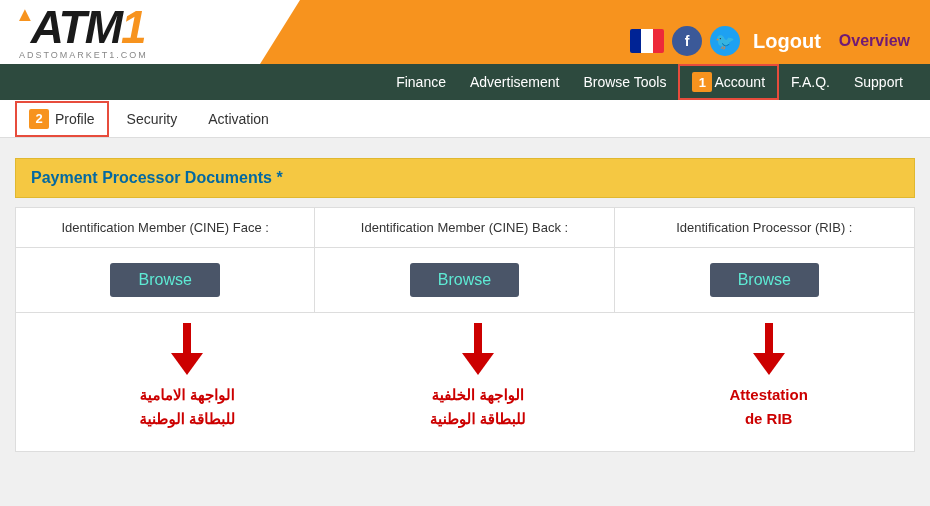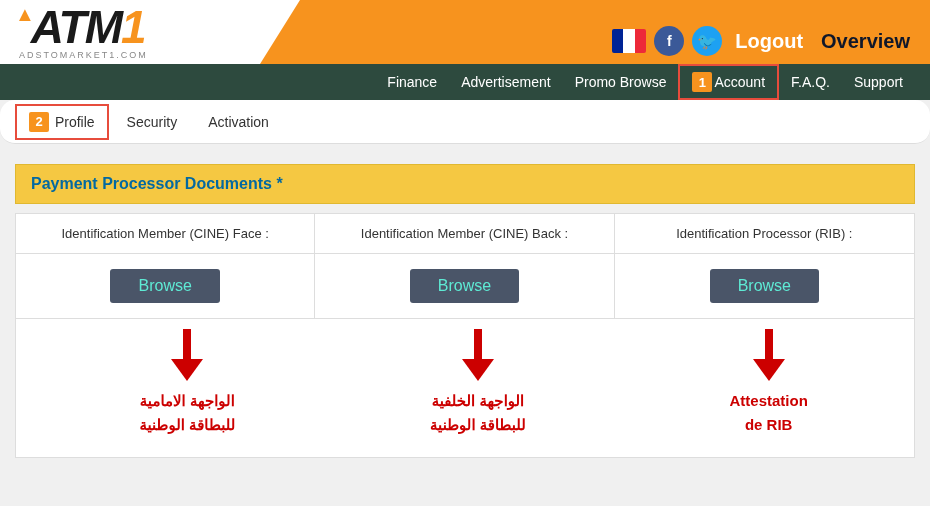--- a/index.html
+++ b/index.html
@@ -84,22 +84,22 @@
       color: white;
       font-size: 20px;
       font-weight: bold;
       cursor: pointer;
       padding: 0 5px;
     }
 
     .overview-btn {
       background: none;
       border: none;
-      color: #0f172a;
-      font-size: 20px;
+      color: #701a75;
+      font-size: 16px;
       font-weight: bold;
       cursor: pointer;
       padding: 0 5px;
     }
 
     
     .main-nav {
       background: #2d4a3e;
       display: flex;
       justify-content: flex-end;
@@ -121,24 +121,23 @@
     .main-nav a.active-nav {
       border: 2px solid #e74c3c;
     }
 
     
     .sub-nav {
       background: white;
       border-bottom: 1px solid #ddd;
       display: flex;
       padding: 0 15px;
-      height: 44px;
+      height: 38px;
       align-items: center;
       gap: 5px;
-      border-radius: 15px;
     }
 
     .sub-nav a {
       color: #333;
       text-decoration: none;
       font-size: 14px;
       padding: 6px 12px;
       cursor: pointer;
       border: 1px solid transparent;
     }
@@ -327,21 +326,21 @@
       </button>
       <button class="logout-btn">Logout</button>
       <button class="overview-btn">Overview</button>
     </div>
   </div>
 </div>
 
 <nav class="main-nav">
   <a>Finance</a>
   <a>Advertisement</a>
-  <a>Promo Browse</a>
+  <a>Browse Tools</a>
   <a class="active-nav">
     <span class="step-num">1</span>
     <span>Account</span>
   </a>
   <a>F.A.Q.</a>
   <a>Support</a>
 </nav>
 
 <div class="sub-nav">
   <a class="active-sub">

